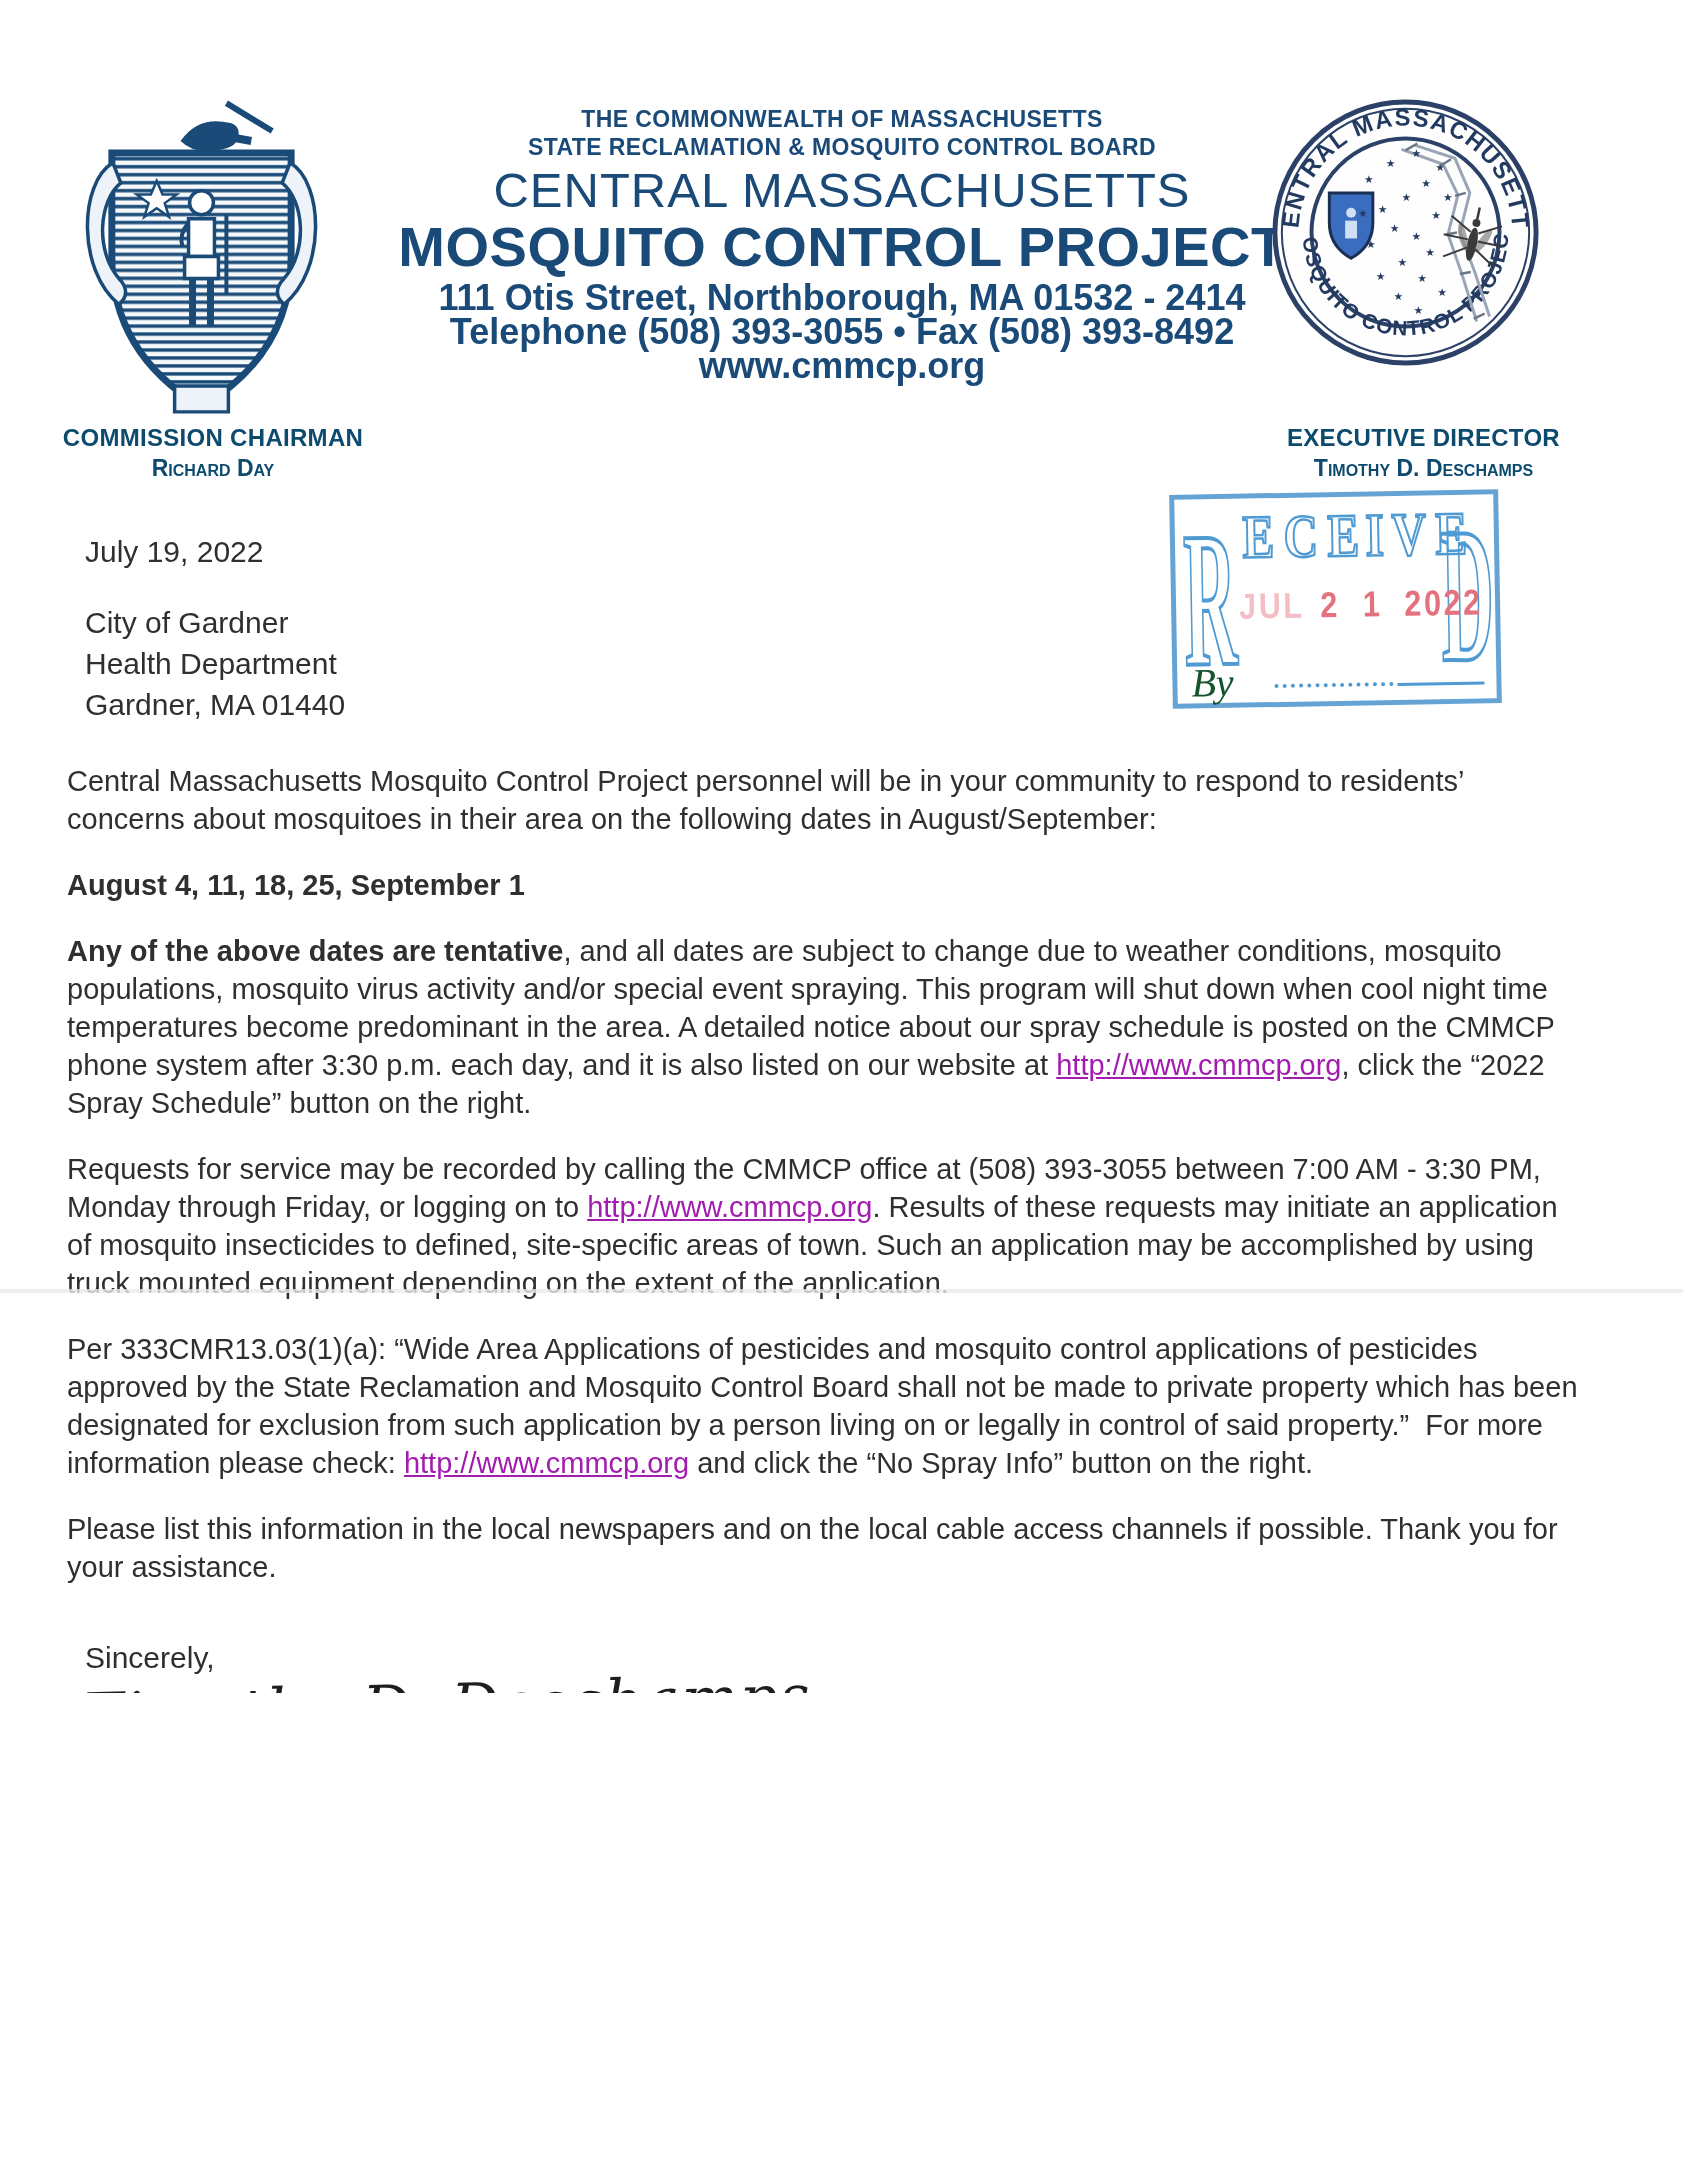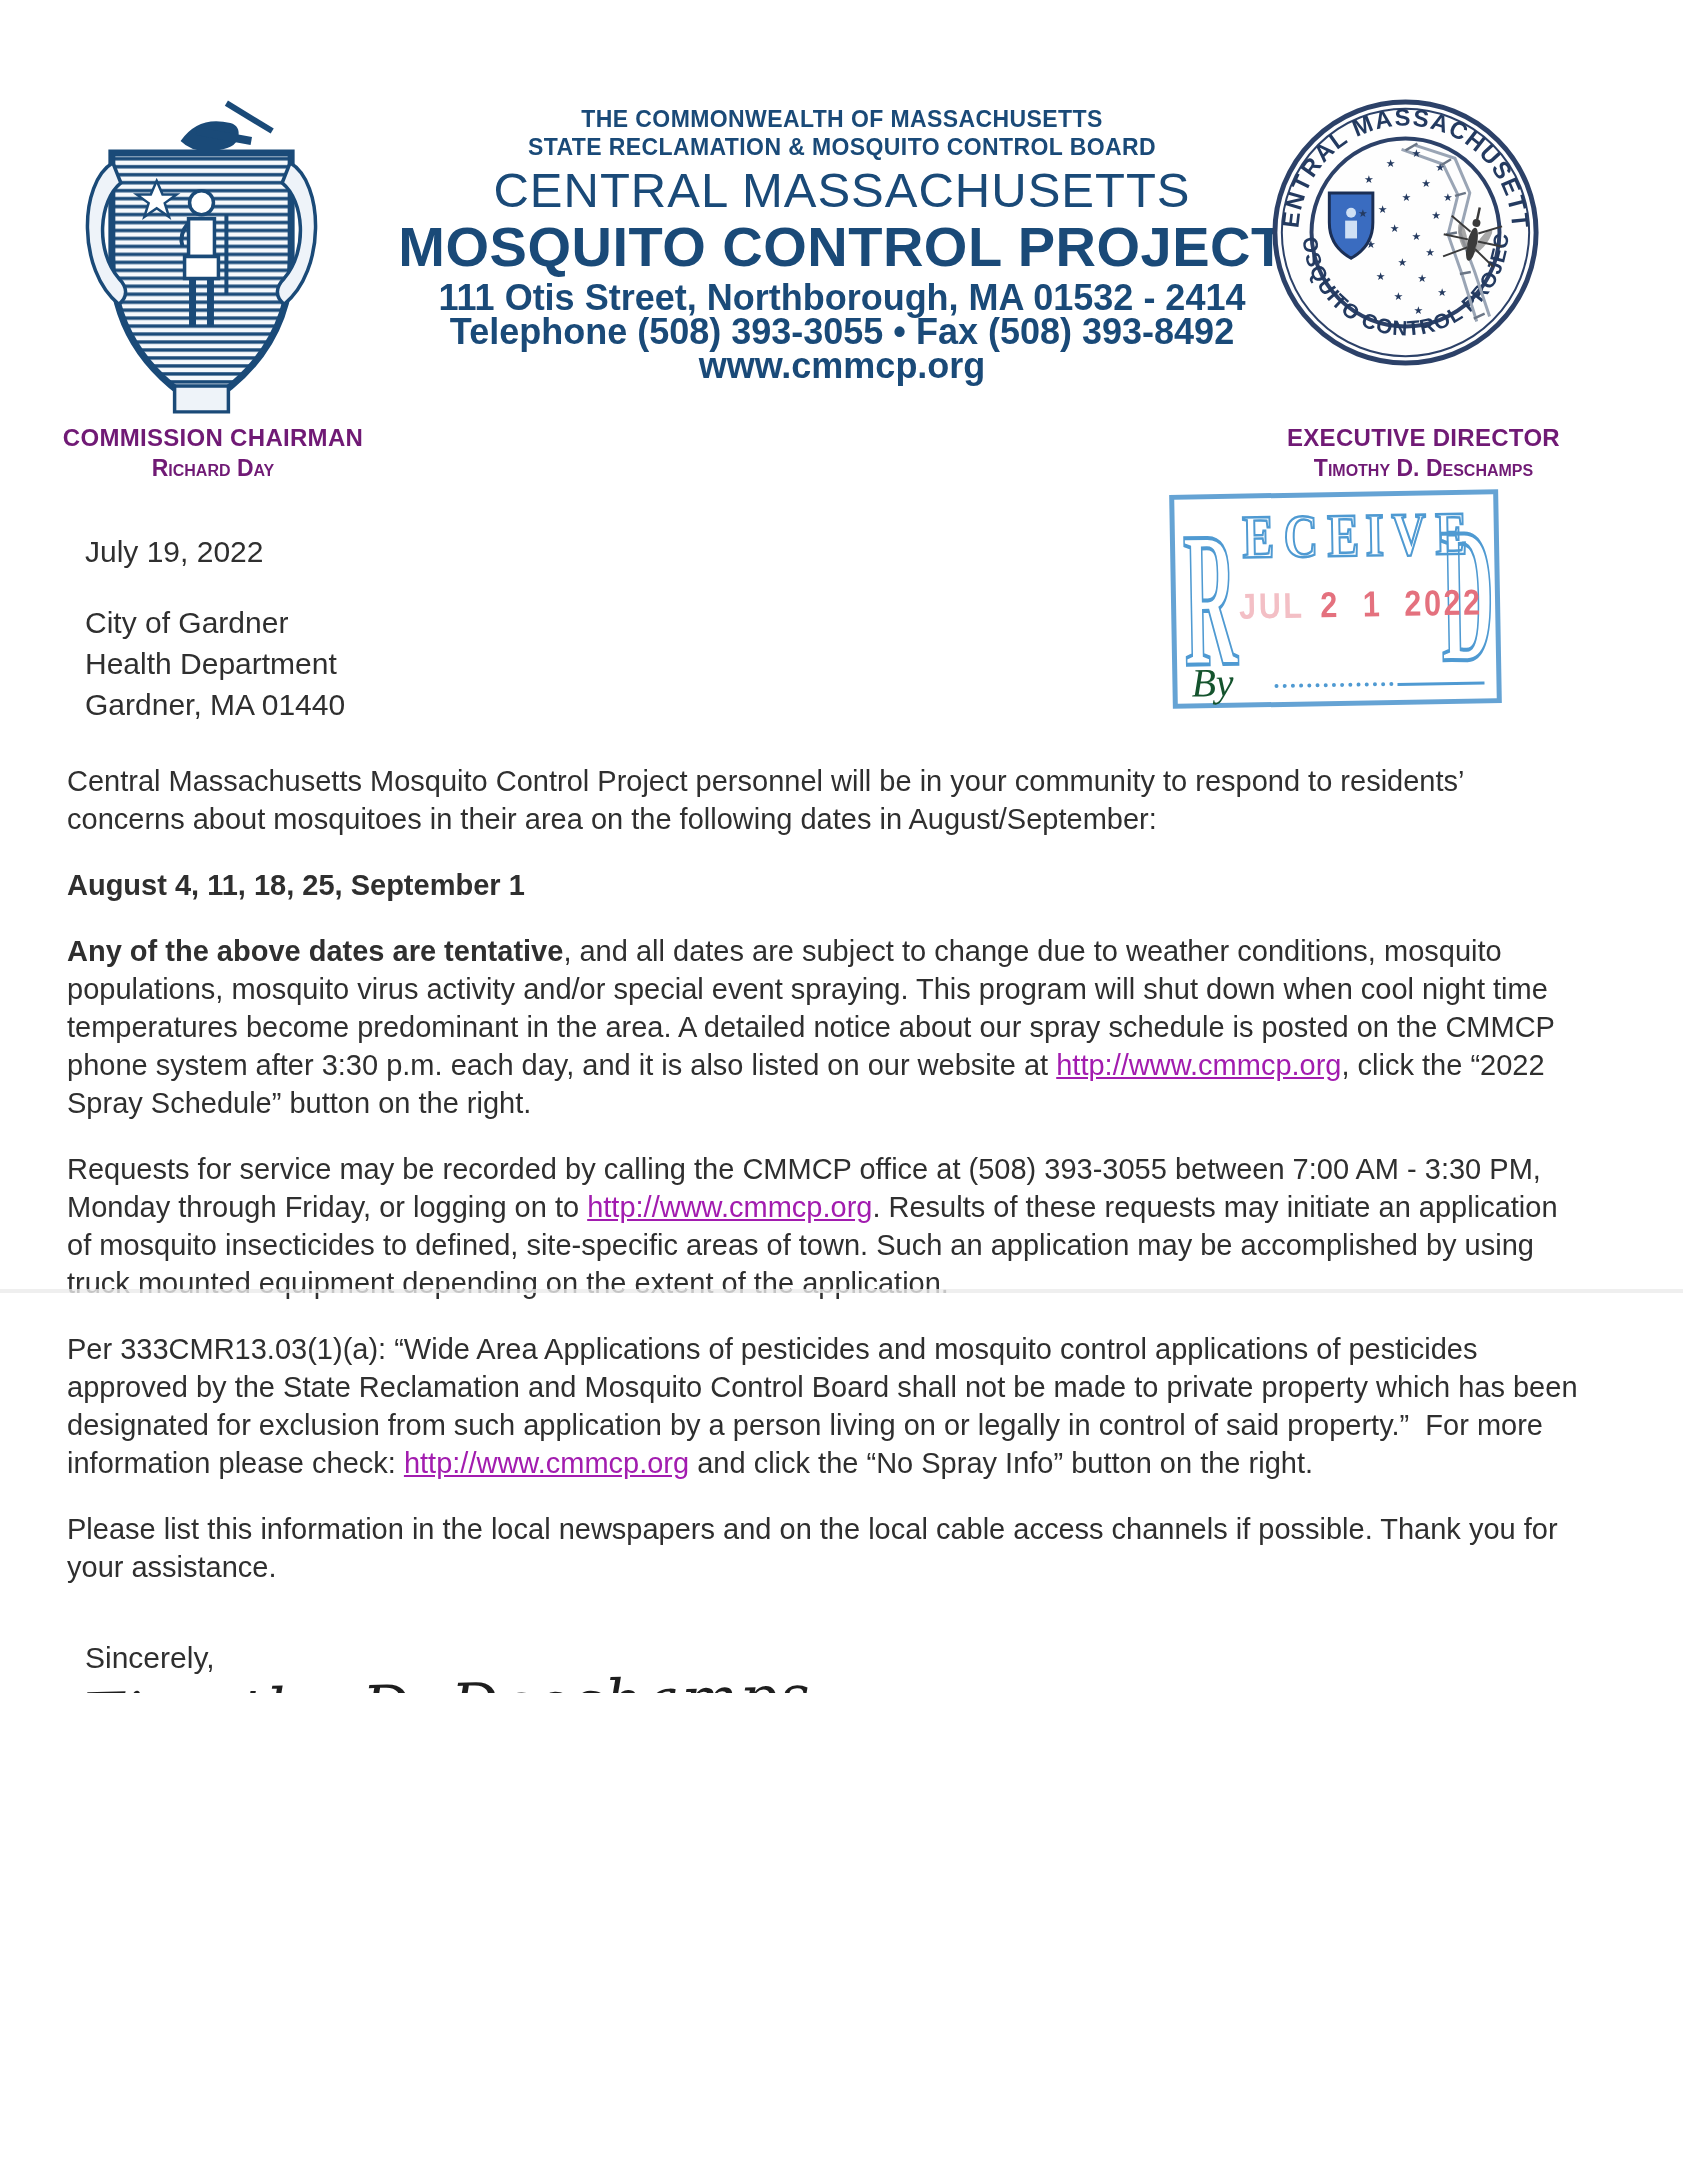--- a/index.html
+++ b/index.html
@@ -9,21 +9,21 @@
   }
   
   .hdr-center{position:absolute;left:327px;top:105px;width:1030px;text-align:center;color:#1a4a78;}
   .hdr-line1,.hdr-line2{font-size:23px;font-weight:bold;letter-spacing:0.4px;line-height:28px;}
   .hdr-org1{font-size:49px;letter-spacing:1px;margin-top:3px;line-height:53px;}
   .hdr-org2{font-size:56px;font-weight:bold;line-height:59px;letter-spacing:0.5px;}
   .hdr-addr,.hdr-phone,.hdr-web{font-size:36px;font-weight:bold;line-height:34px;}
   .hdr-addr{margin-top:5px;}
   .seal-left{position:absolute;left:77px;top:91px;}
   .seal-right{position:absolute;left:1267px;top:83px;}
-  .officer{position:absolute;top:424px;text-align:center;color:#701a75;}
+  .officer{position:absolute;top:424px;text-align:center;color:#0c4a6e;}
   .officer.left{left:57px;width:312px;}
   .officer.right{left:1275px;width:297px;}
   .officer-title{font-size:24px;font-weight:bold;letter-spacing:0.3px;}
   .officer-name{font-size:23px;font-weight:bold;font-variant:small-caps;margin-top:3px;}
   
   .date-line{position:absolute;left:85px;top:535px;font-size:30px;}
   .recipient{position:absolute;left:85px;top:602px;font-size:30px;line-height:41px;}
   
   .stamp{position:absolute;left:1171px;top:492px;width:329px;height:214px;
     border:5px solid rgba(74,147,204,.85);transform:rotate(-1deg);box-sizing:border-box;}

